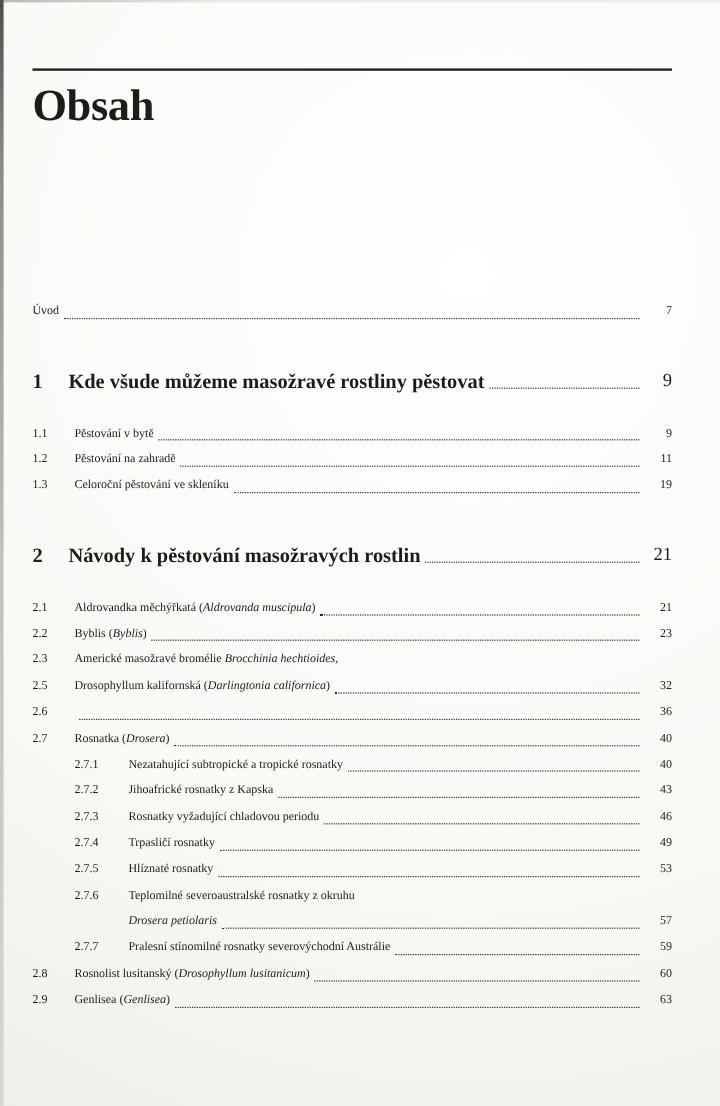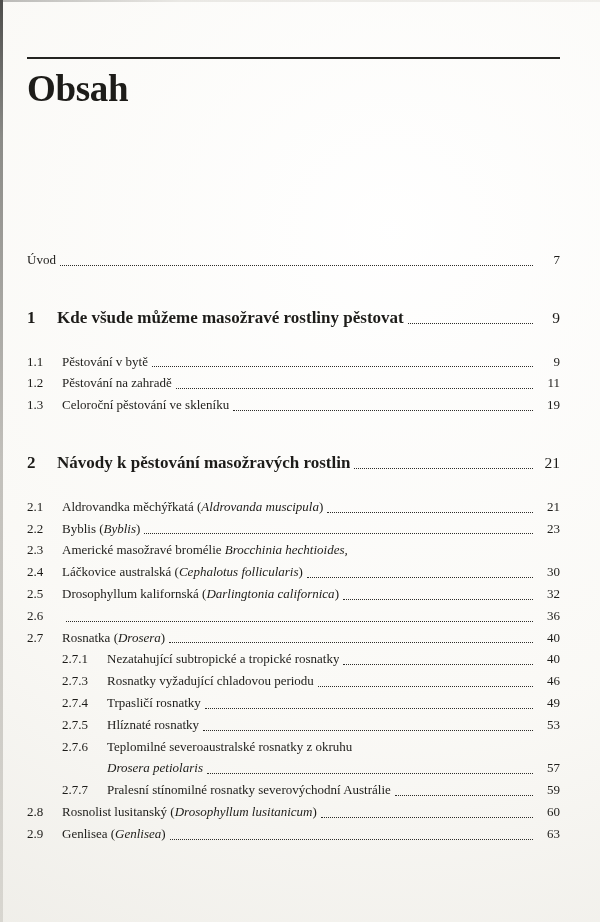--- a/index.html
+++ b/index.html
@@ -31,21 +31,21 @@
 
   .rule { border-top:2.5px solid #242421; margin-top:57px; }
   h1.title {
     font-size:37px; line-height:44px; font-weight:bold;
     letter-spacing:-0.3px; margin:8px 0 0 0;
   }
 
   .toc { margin-top:0; }
   .row {
     display:flex; align-items:flex-end;
-    font-size:13px; line-height:21.8px;
+    font-size:10px; line-height:21.8px;
     white-space:nowrap;
   }
   .row .num   { flex:0 0 auto; }
   .row .text  { flex:0 1 auto; overflow:hidden; }
   .row .leader{
     flex:1 1 auto; min-width:10px;
     border-bottom:1.6px dotted #2d2c29;
     margin:0 5px 5px 4px;
   }
   .row .page  { flex:0 0 auto; min-width:22px; text-align:right; }
@@ -124,26 +124,20 @@
           <span class="num">2.2</span>
           <span class="text"><span>Byblis (</span><em>Byblis</em><span>)</span></span>
           <span class="leader"></span>
           <span class="page">23</span>
         </div>
         <div class="row item">
           <span class="num">2.3</span>
           <span class="text"><span>Americké masožravé bromélie </span><em>Brocchinia hechtioides,</em></span>
         </div>
         <div class="row item">
-          <span class="num">2.4</span>
-          <span class="text"><span>Láčkovice australská (</span><em>Cephalotus follicularis</em><span>)</span></span>
-          <span class="leader"></span>
-          <span class="page">30</span>
-        </div>
-        <div class="row item">
           <span class="num">2.5</span>
           <span class="text"><span>Drosophyllum kalifornská (</span><em>Darlingtonia californica</em><span>)</span></span>
           <span class="leader"></span>
           <span class="page">32</span>
         </div>
         <div class="row item">
           <span class="num">2.6</span>
           <span class="leader"></span>
           <span class="page">36</span>
         </div>
@@ -151,20 +145,26 @@
           <span class="num">2.7</span>
           <span class="text"><span>Rosnatka (</span><em>Drosera</em><span>)</span></span>
           <span class="leader"></span>
           <span class="page">40</span>
         </div>
         <div class="row subitem">
           <span class="num">2.7.1</span>
           <span class="text"><span>Nezatahující subtropické a tropické rosnatky</span></span>
           <span class="leader"></span>
           <span class="page">40</span>
+        </div>
+        <div class="row subitem">
+          <span class="num">2.7.2</span>
+          <span class="text"><span>Jihoafrické rosnatky z Kapska</span></span>
+          <span class="leader"></span>
+          <span class="page">43</span>
         </div>
         <div class="row subitem">
           <span class="num">2.7.3</span>
           <span class="text"><span>Rosnatky vyžadující chladovou periodu</span></span>
           <span class="leader"></span>
           <span class="page">46</span>
         </div>
         <div class="row subitem">
           <span class="num">2.7.4</span>
           <span class="text"><span>Trpasličí rosnatky</span></span>

